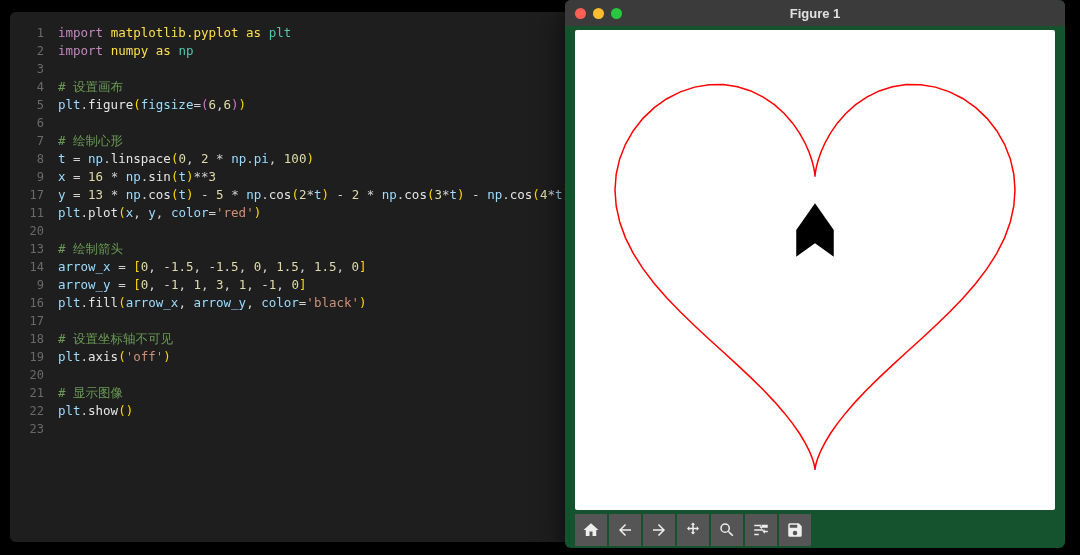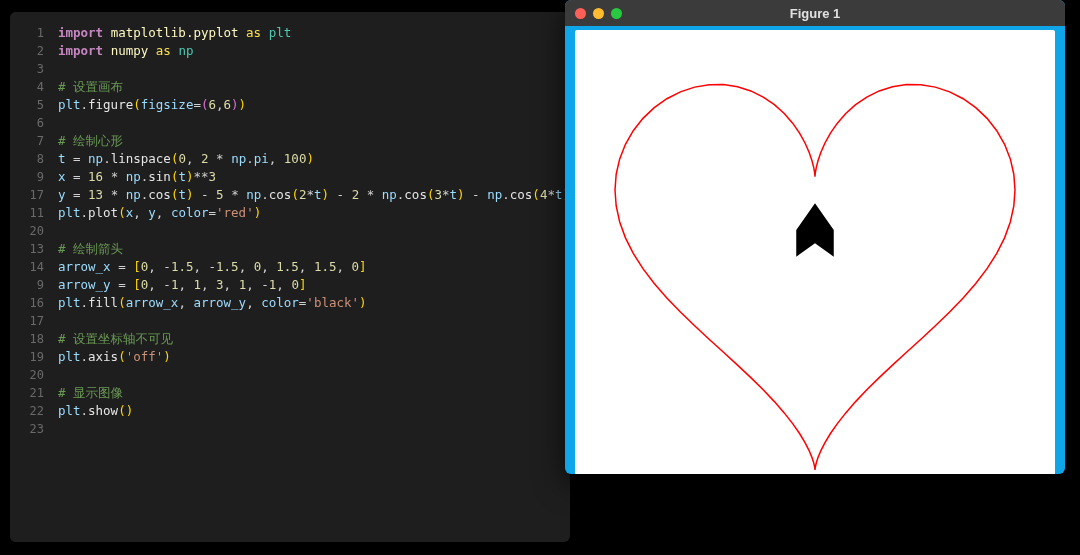--- a/index.html
+++ b/index.html
@@ -34,38 +34,38 @@
   .code {
     flex: 1;
     padding: 12px 0 0 6px;
     line-height: 18px;
     color: #d1d1d1;
     white-space: pre;
     font-size: 12.5px;
   }
   .code .line { height: 18px; }
 
-  .kw   { color: #c586c0; font-weight: bold; }
-  .mod  { color: #fef9c3; }
+  .kw   { color: #c586c0; }
+  .mod  { color: #fde047; }
   .mod2 { color: #4ec9b0; }
   .as   { color: #fde047; }
   .var  { color: #9cdcfe; }
   .fn   { color: #e5e5e5; }
   .num  { color: #dcdcaa; }
   .str  { color: #ce9178; }
   .op   { color: #d1d1d1; }
   .cmt  { color: #6a9955; }
   .par  { color: #ffd700; }
   .brk  { color: #da70d6; }
 
   .plot-window {
     position: absolute;
     left: 565px; top: 0;
-    width: 500px; height: 474px;
-    background: #0ea5e9;
+    width: 500px; height: 548px;
+    background: #14532d;
     border-radius: 6px;
     box-shadow: 0 8px 30px rgba(0,0,0,.7);
     overflow: hidden;
   }
   .titlebar {
     height: 26px;
     background: #3b3b3b;
     display: flex;
     align-items: center;
     padding: 0 10px;

